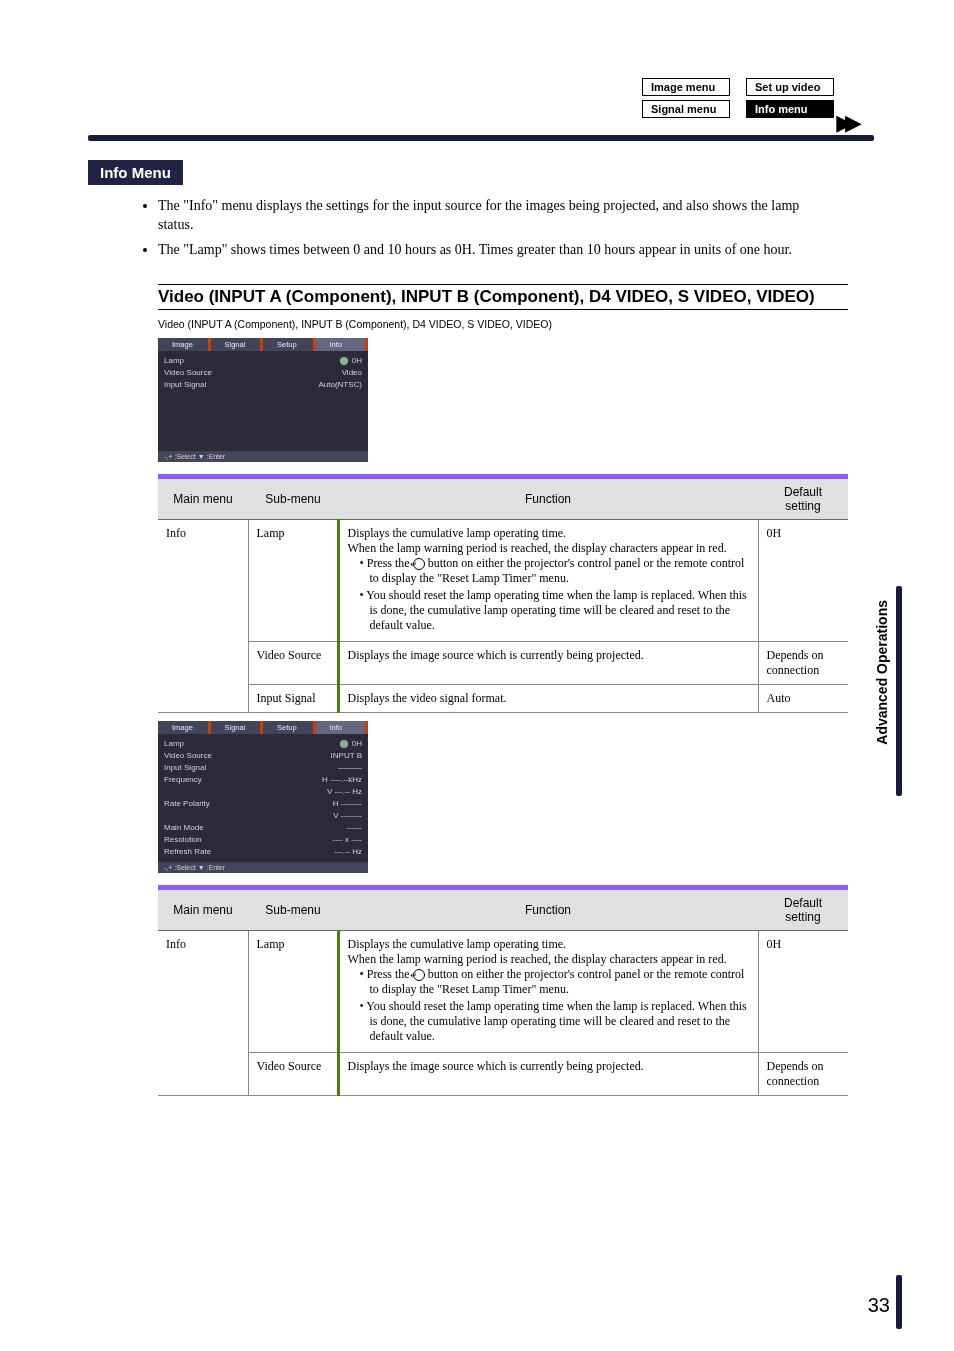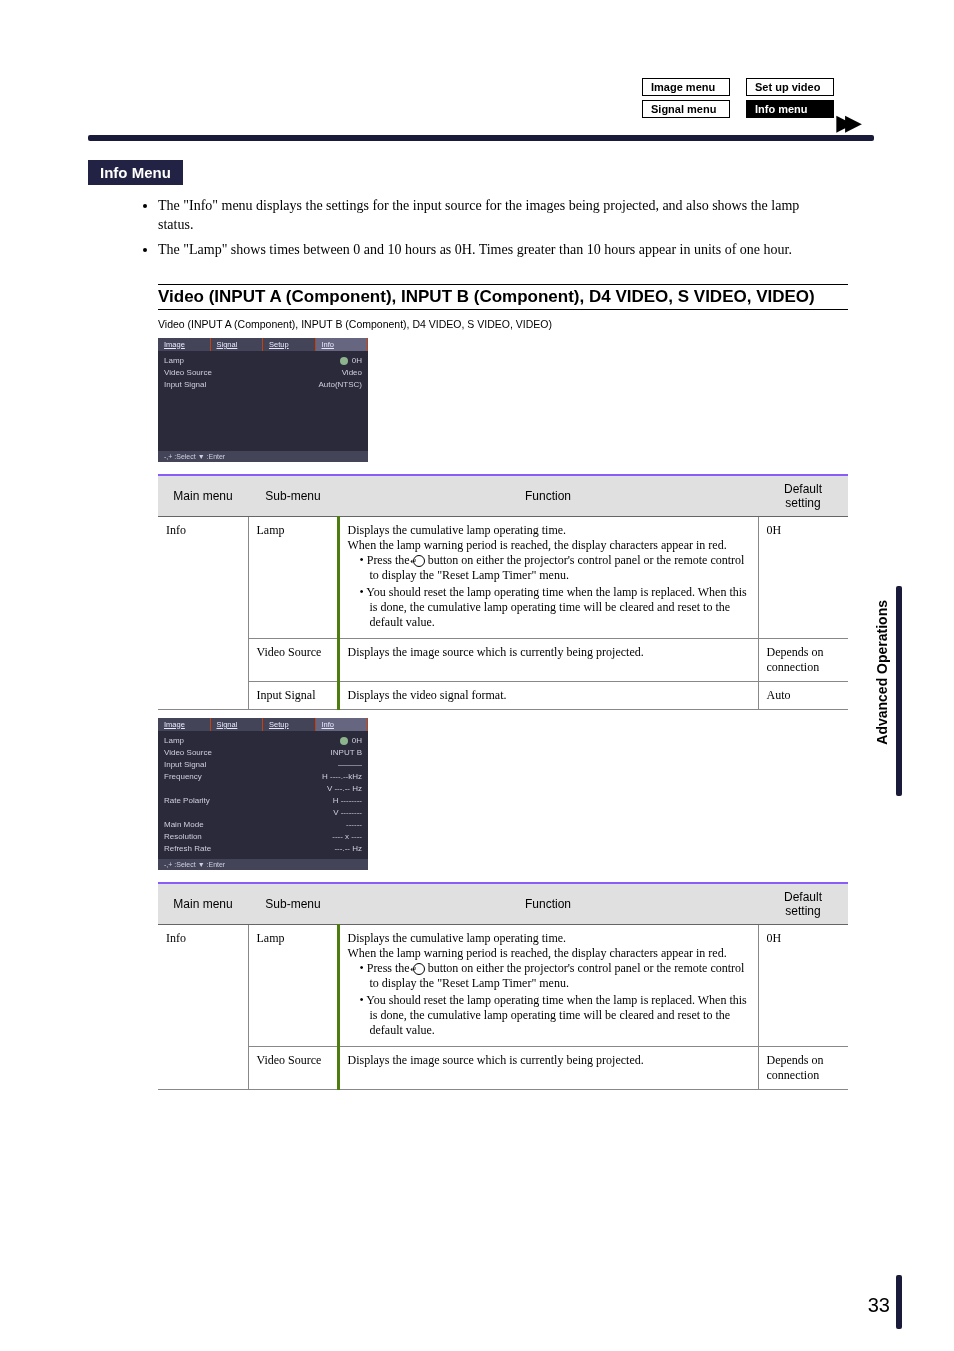--- a/index.html
+++ b/index.html
@@ -100,26 +100,25 @@
     margin: 8px 0 0 70px;
     width: 210px;
     background: #2a2a3a;
     color: #cfcfe0;
     font-size: 8px;
     font-family: Arial, sans-serif;
   }
   .osd-tabs { display: flex; }
   .osd-tab {
     flex: 1;
-    padding: 2px 6px;
+    padding: 2px 14px;
     background: #444458;
     color: #e8e8ff;
     font-size: 7.5px;
-    border-right: 1px solid #c2410c;
-    text-decoration: underline;
+    border-right: 3px solid #c2410c;
   }
   .osd-tab.sel { background: #666680; }
   .osd-body { padding: 4px 6px; min-height: 100px; line-height: 1.5; position: relative; }
   .osd-lamp-icon {
     display: inline-block;
     width: 8px; height: 8px;
     border-radius: 50%;
     background: #8db48d;
     vertical-align: middle;
     margin-right: 4px;
@@ -136,21 +135,21 @@
   table.spec {
     margin: 12px 0 0 70px;
     border-collapse: collapse;
     width: 690px;
     font-size: 12px;
   }
   table.spec th {
     background: #e0e0e0;
     font-weight: normal;
     padding: 6px 8px;
-    border-top: 2px solid #8b5cf6;
+    border-top: 5px solid #8b5cf6;
     border-bottom: 1px solid #666;
   }
   table.spec td {
     padding: 6px 8px;
     border-bottom: 1px solid #888;
     vertical-align: top;
   }
   table.spec td.main { width: 90px; }
   table.spec td.sub { width: 90px; border-left: 1px solid #888; }
   table.spec td.func { border-left: 3px solid #4d7c0f; }

